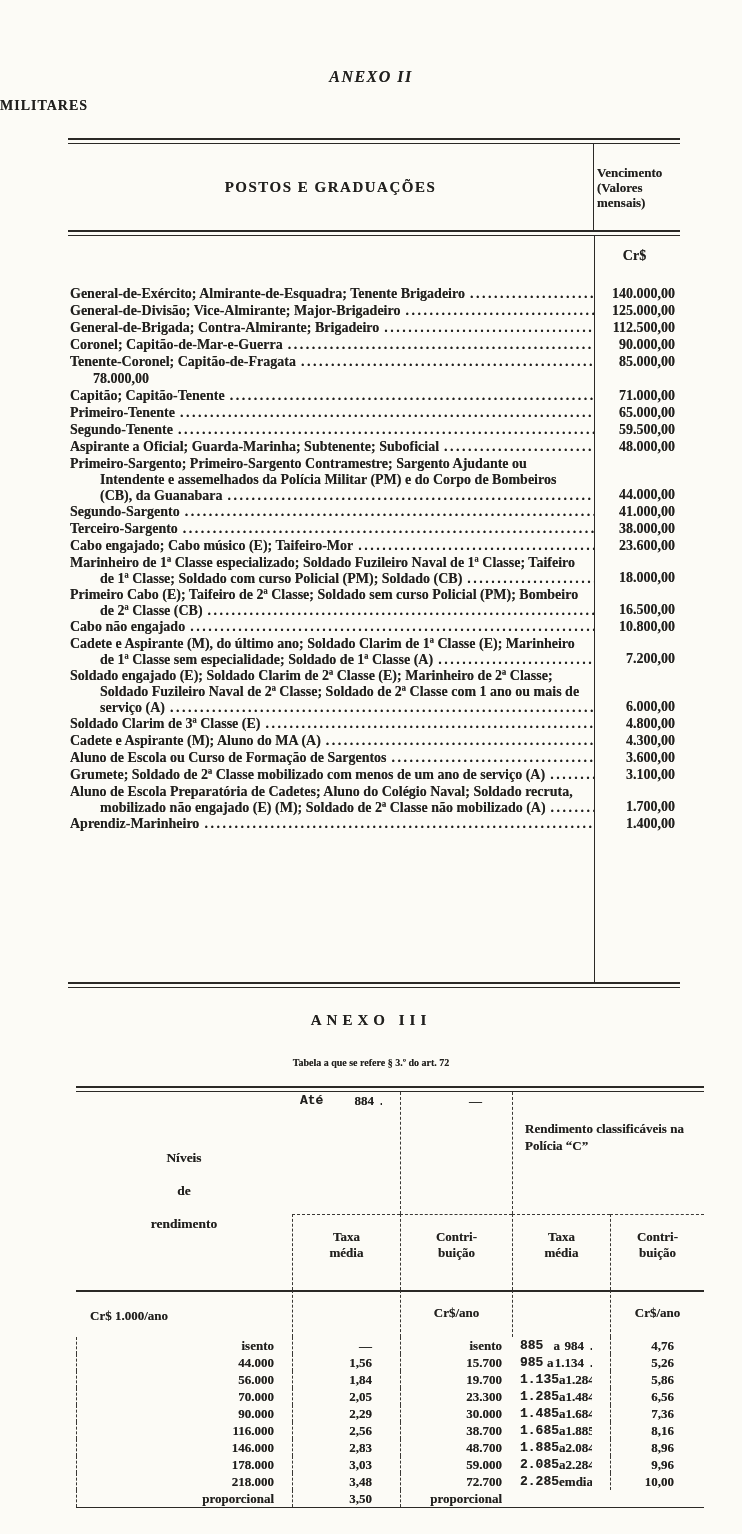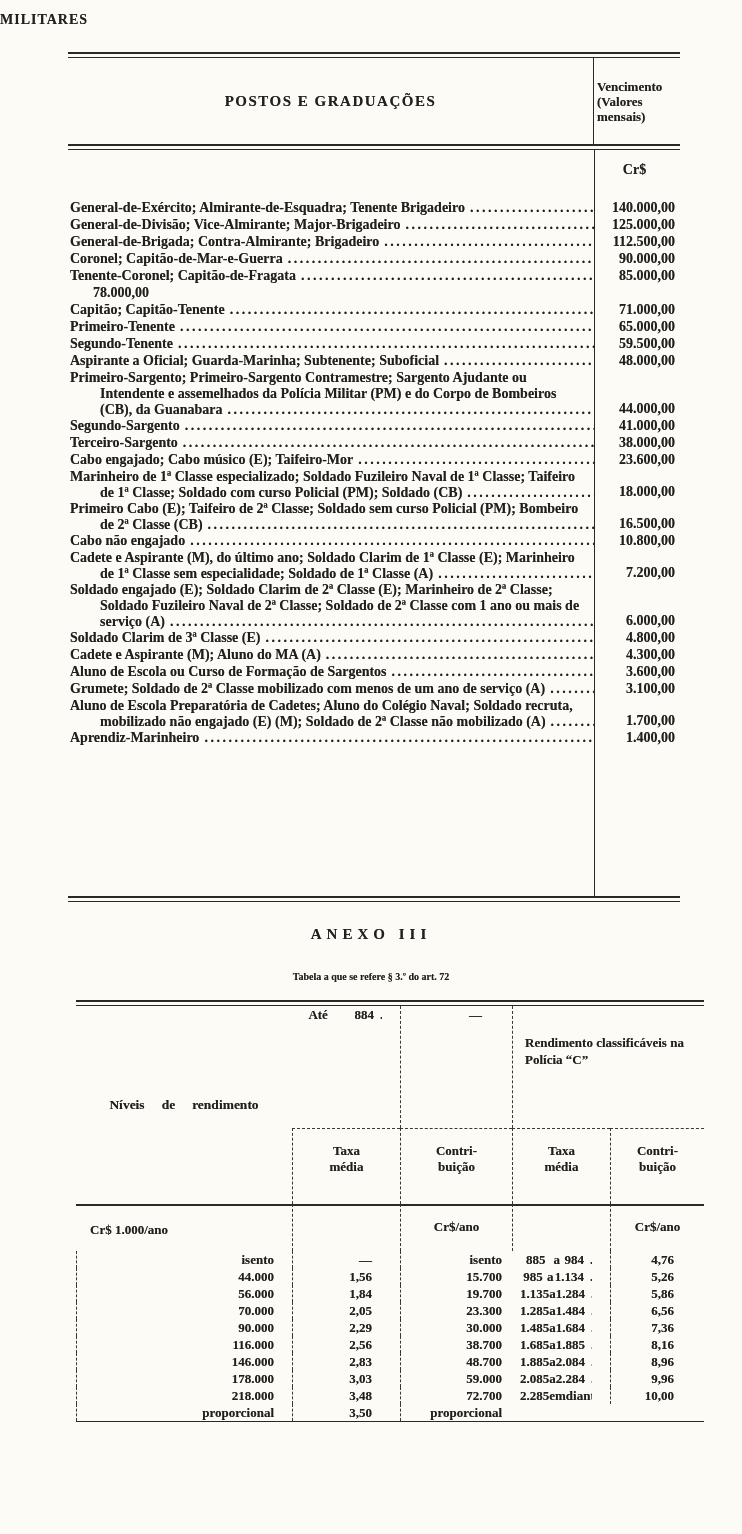--- a/index.html
+++ b/index.html
@@ -30,50 +30,51 @@
   .t2-val { width: 86px; display: flex; align-items: flex-end; justify-content: flex-end; padding: 0 5px 1px 0; }
   .cr-row { height: 50px; }
   .cr-row .t2-val { align-items: flex-start; justify-content: center; padding-top: 12px; }
   .dots { display: inline-block; width: 2px; white-space: nowrap; overflow: visible; letter-spacing: 2.5px; margin-left: 5px; text-indent: 0; }
   .dots::after { content: ".........................................................................................................................."; }
   
   .a3-title { margin-top: 24px; text-align: center; font-size: 15px; letter-spacing: 5px; }
   .a3-sub   { margin-top: 28px; text-align: center; font-size: 10px; }
   .t3 { margin: 18px 38px 0 76px; width: 628px; }
   .t3-grid { display: grid; grid-template-columns: 216px 108px 112px 98px 94px; grid-template-rows: 122px 76px 47px; grid-auto-rows: 17px; font-size: 13px; }
-  .gA { grid-row: 1 / 3; grid-column: 1; display: flex; justify-content: center; align-items: center; gap: 17px; font-size: 13.5px; }
+  .gA { grid-row: 1 / 3; grid-column: 1; display: flex; flex-direction: column; justify-content: center; align-items: center; gap: 17px; font-size: 13.5px; }
   .gB { grid-column: 2 / 4; grid-row: 1; border-left: 1.5px dashed #3a3834; padding: 8px 12px 0 14px; line-height: 17px; }
   .gC { grid-column: 4 / 6; grid-row: 1; border-left: 1.5px dashed #3a3834; padding: 28px 6px 0 12px; line-height: 17px; }
   .gS { grid-row: 2; border-left: 1.5px dashed #3a3834; border-top: 1.5px dashed #3a3834; text-align: center; padding-top: 14px; line-height: 16px; }
   .gS span { display: block; }
   .s2 { grid-column: 2; } .s3 { grid-column: 3; } .s4 { grid-column: 4; } .s5 { grid-column: 5; }
   .gU { grid-row: 3; border-top: 2px solid #2b2926; }
   .u1 { grid-column: 1; padding: 16px 0 0 14px; }
   .u2 { grid-column: 2; border-left: 1.5px dashed #3a3834; }
   .u3 { grid-column: 3; border-left: 1.5px dashed #3a3834; text-align: center; padding-top: 13px; }
   .u4 { grid-column: 4; border-left: 1.5px dashed #3a3834; }
   .u5 { grid-column: 5; border-left: 1.5px dashed #3a3834; text-align: center; padding-top: 13px; }
   .gd { line-height: 17px; }
   .c1 { display: flex; padding-left: 8px; }
   .nivel-inner { flex: 1; display: flex; overflow: hidden; margin-right: 18px; }
-  .n1 { width: 52px; text-align: center; white-space: nowrap; }
+  .n1 { width: 52px; text-align: left; white-space: nowrap; font-family: Liberation Mono, monospace; }
   .sep { width: 18px; text-align: center; }
   .n2 { width: 36px; text-align: right; white-space: nowrap; }
   .dots-sm { letter-spacing: 2px; margin-left: 6px; }
   .c2 { border-left: 1.5px dashed #3a3834; text-align: right; padding-right: 30px; }
   .c3 { border-left: 1.5px dashed #3a3834; text-align: right; padding-right: 18px; }
   .c4 { border-left: 1.5px dashed #3a3834; text-align: right; padding-right: 28px; }
   .c5 { border-left: 1.5px dashed #3a3834; text-align: right; padding-right: 10px; }
   .rule-strong { border-top: 1.5px solid #2b2926; }
 </style>
 </head>
 <body>
 
 <div class="page">
 
+  <div class="a2-title">ANEXO II</div>
   <div class="a2-sub">MILITARES</div>
 
   <div class="t2">
     <div class="rule-db"></div>
     <div class="t2-header">
       <div class="t2-hl">POSTOS E GRADUAÇÕES</div>
       <div class="t2-hr">Vencimento (Valores mensais)</div>
     </div>
     <div class="rule-db"></div>
     <div class="t2-body">

